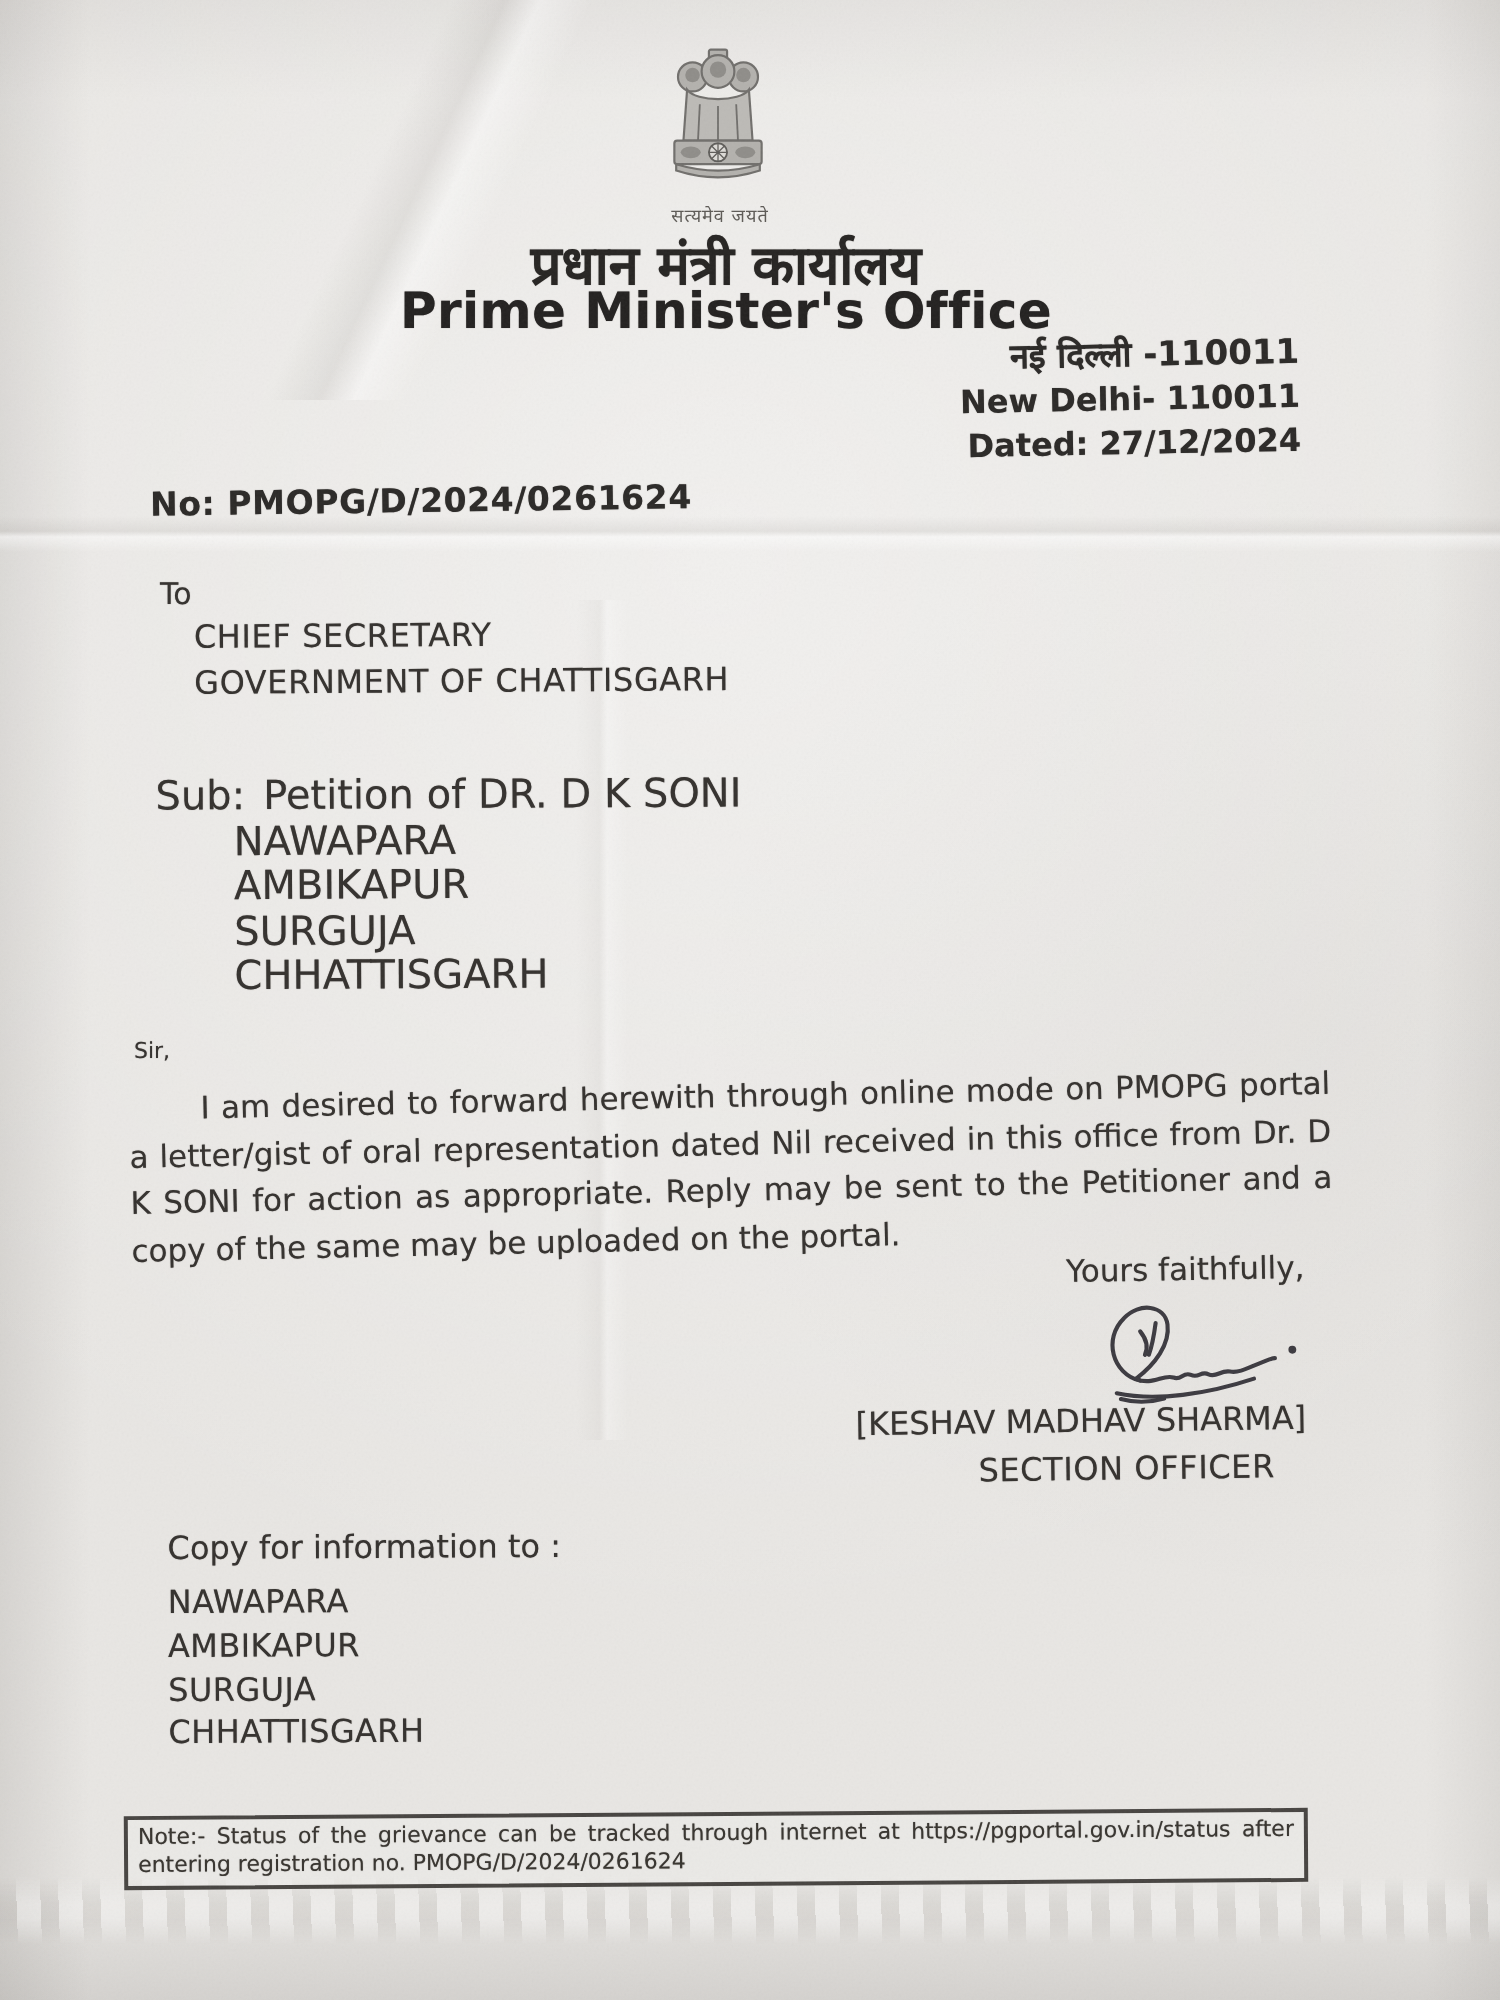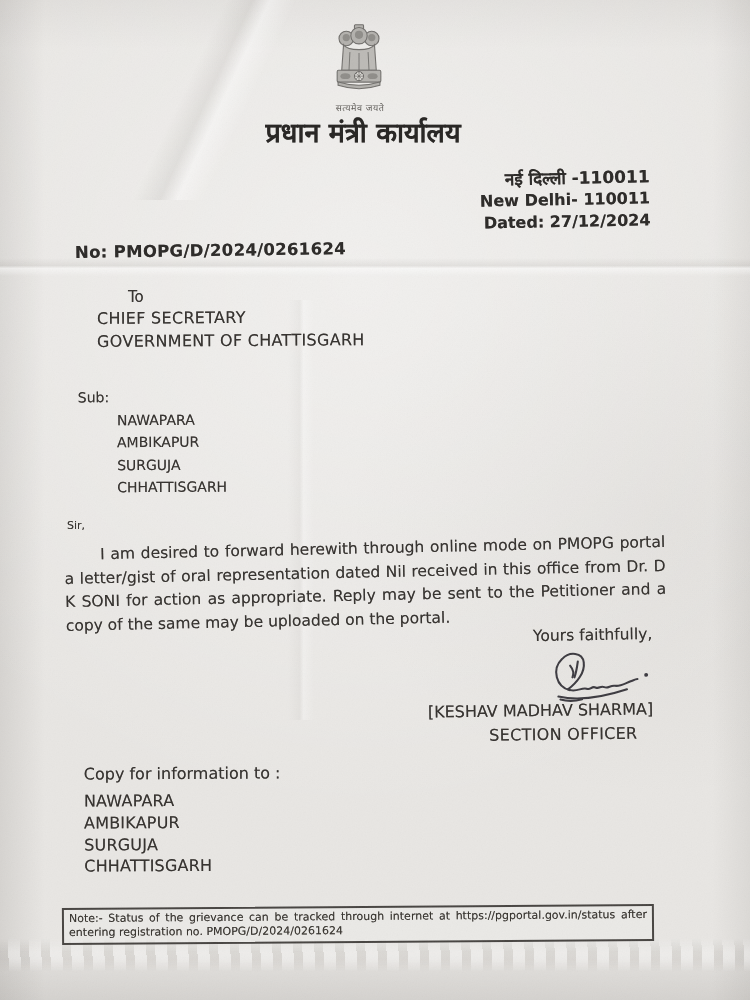--- a/index.html
+++ b/index.html
@@ -64,25 +64,25 @@
   }
   .address-block .hindi { font-size: 17px; }
 
   .ref-number {
     position: absolute; left: 75px; top: 241px;
     font-weight: bold; font-size: 16.5px; letter-spacing: 0.3px; color: #2b2927;
     transform: rotate(-0.8deg);
   }
 
   
-  .to-label { position: absolute; left: 80px; top: 288px; font-size: 15px; margin-left: 48px; }
+  .to-label { position: absolute; left: 80px; top: 288px; font-size: 15px; }
   .to-lines { position: absolute; left: 97px; top: 306px; font-size: 16px; line-height: 23px; letter-spacing: 0.3px; transform: rotate(-0.4deg); }
 
   
-  .sub-block { position: absolute; left: 78px; top: 386px; font-size: 14px; line-height: 22.5px; transform: rotate(-0.3deg); }
+  .sub-block { position: absolute; left: 78px; top: 386px; font-size: 20px; line-height: 22.5px; transform: rotate(-0.3deg); }
   .sub-first { display: flex; gap: 9px; }
   .sub-lines { margin-left: 39px; }
 
   
   .salutation { position: absolute; left: 67px; top: 519px; font-size: 11px; }
   .body-para {
     position: absolute; left: 64px; top: 544px; width: 601px;
     font-size: 15.5px; line-height: 23.5px; text-align: justify; text-indent: 36px;
     transform: rotate(-1.25deg); transform-origin: left top;
   }
@@ -139,38 +139,40 @@
     <g stroke="#5f5d5a" stroke-width="0.7">
       <path d="M25,58.5 L35,58.5 M30,53.5 L30,63.5 M26.5,55 L33.5,62 M26.5,62 L33.5,55"></path>
     </g>
     <ellipse cx="15" cy="58.5" rx="5.5" ry="3.2" fill="#8f8d89"></ellipse>
     <ellipse cx="45" cy="58.5" rx="5.5" ry="3.2" fill="#8f8d89"></ellipse>
     <path d="M7,65 Q30,72 53,65 L53,68.5 Q30,76 7,68.5 Z" fill="#b3b1ad" stroke="#716f6c" stroke-width="1.2"></path>
   </svg>
   <div class="motto">सत्यमेव जयते</div>
 
   <div class="office-hindi txt">प्रधान मंत्री कार्यालय</div>
+  <div class="office-english txt">Prime Minister's Office</div>
 
   <div class="address-block txt">
     <div class="hindi">नई दिल्ली -110011</div>
     <div>New Delhi- 110011</div>
     <div>Dated: 27/12/2024</div>
   </div>
 
   <div class="ref-number txt">No: PMOPG/D/2024/0261624</div>
 
   <div class="to-label txt">To</div>
   <div class="to-lines txt">
     <div>CHIEF SECRETARY</div>
     <div>GOVERNMENT OF CHATTISGARH</div>
   </div>
 
   <div class="sub-block txt">
     <div class="sub-first">
       <span>Sub:</span>
+      <span>Petition of DR. D K SONI</span>
     </div>
     <div class="sub-lines">
       <div>NAWAPARA</div>
       <div>AMBIKAPUR</div>
       <div>SURGUJA</div>
       <div>CHHATTISGARH</div>
     </div>
   </div>
 
   <div class="salutation txt">Sir,</div>

